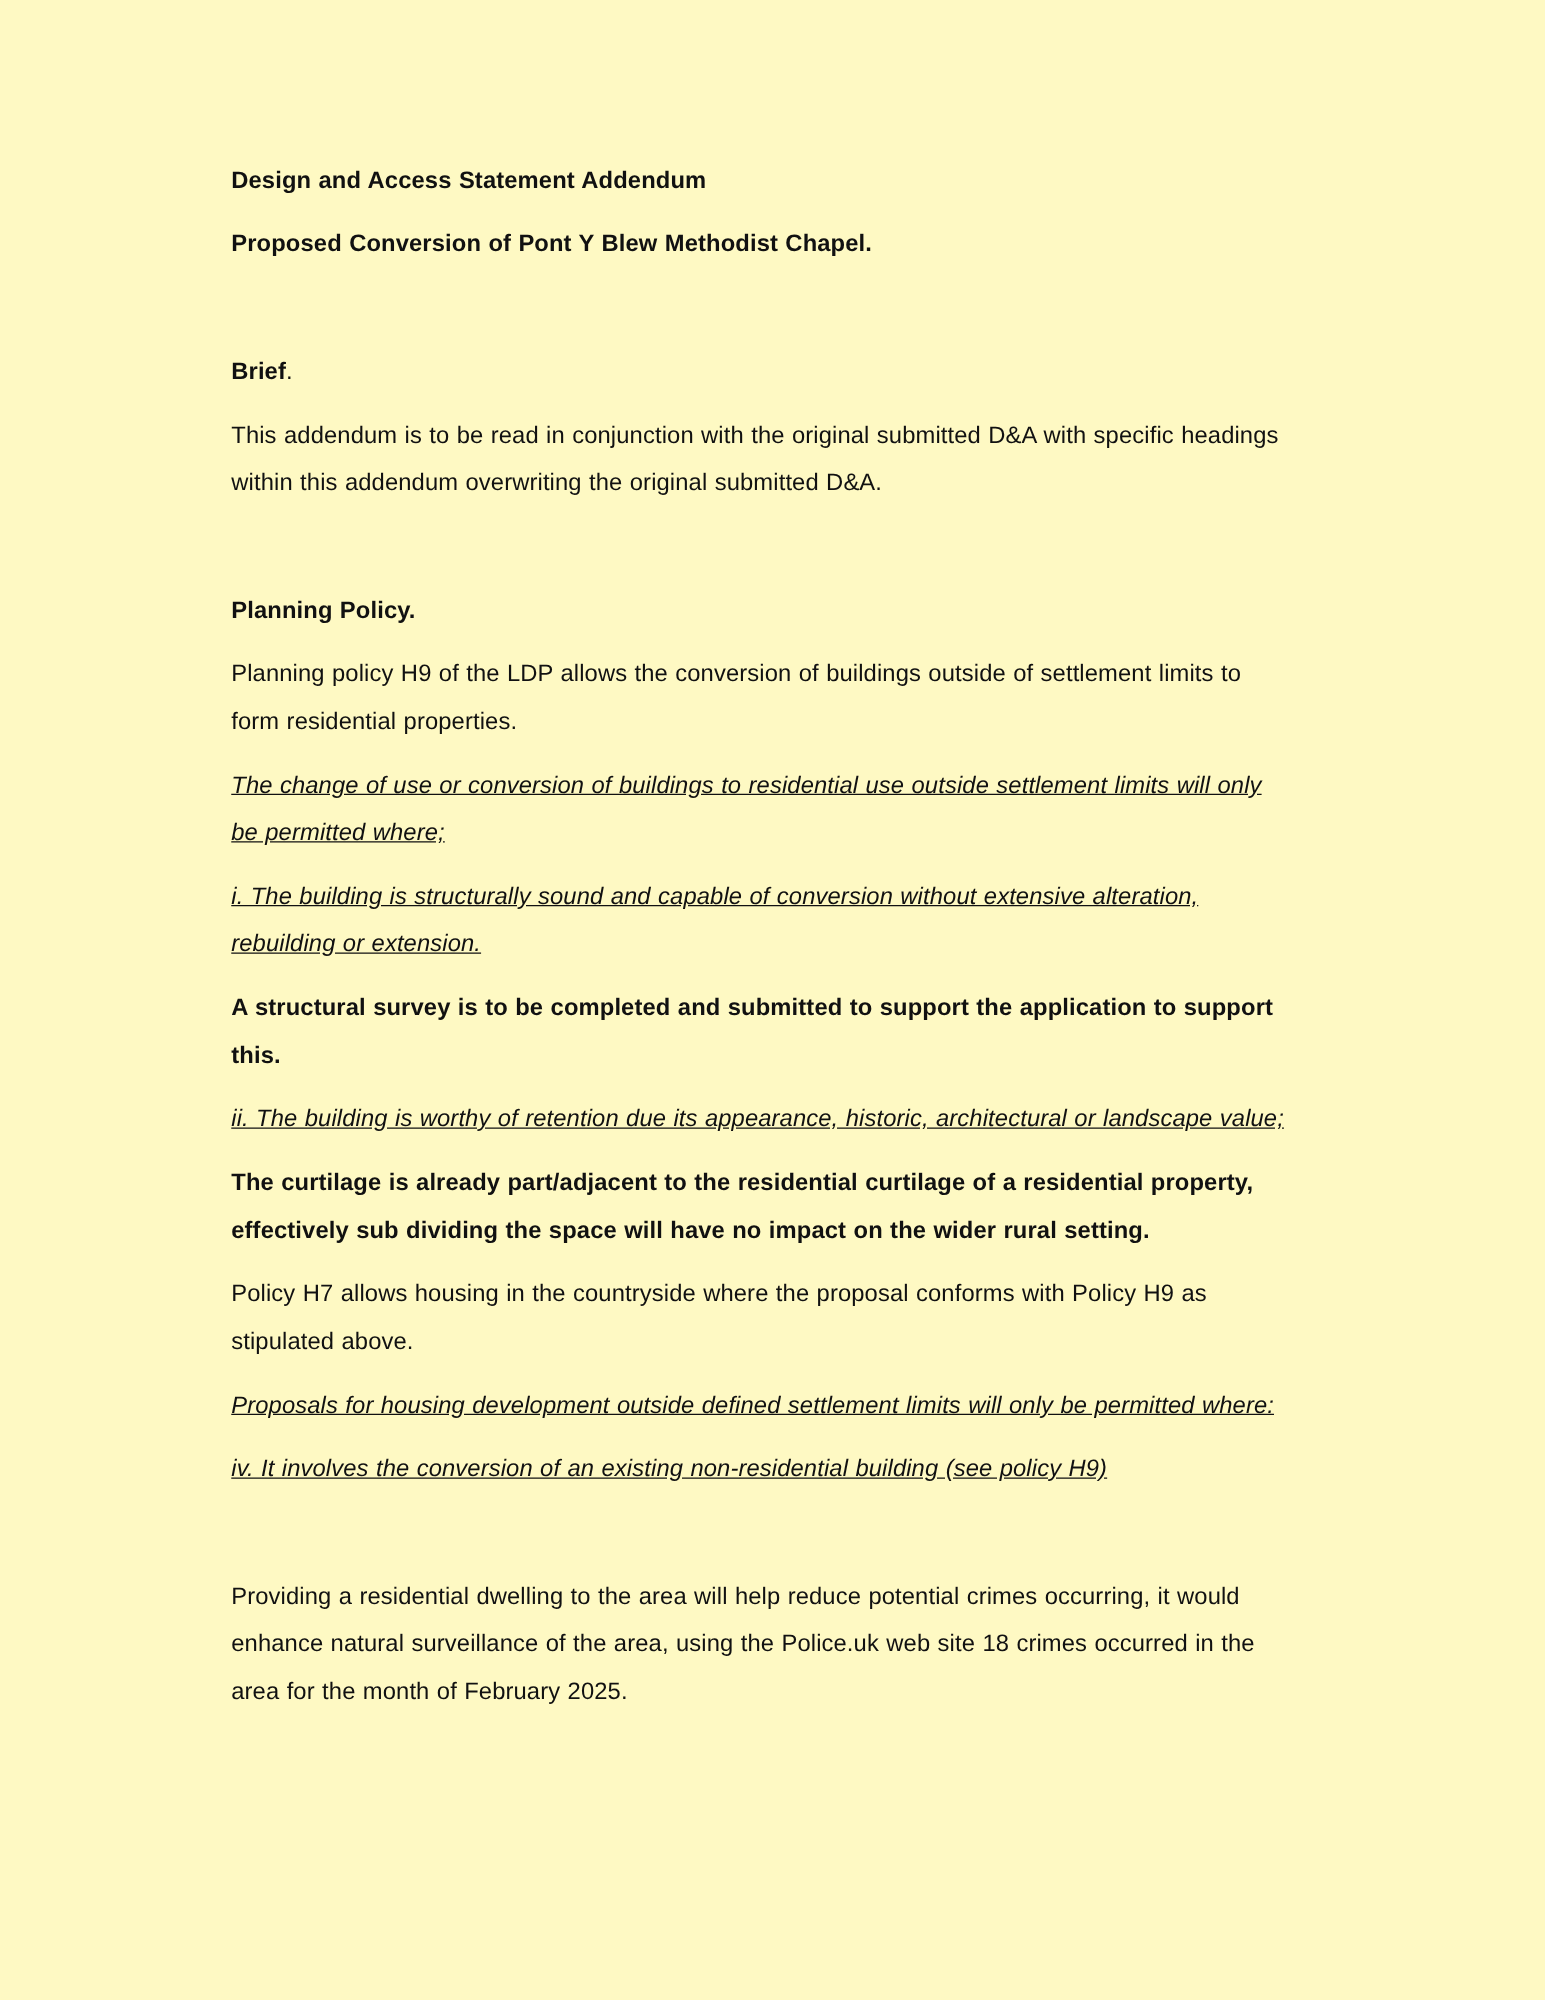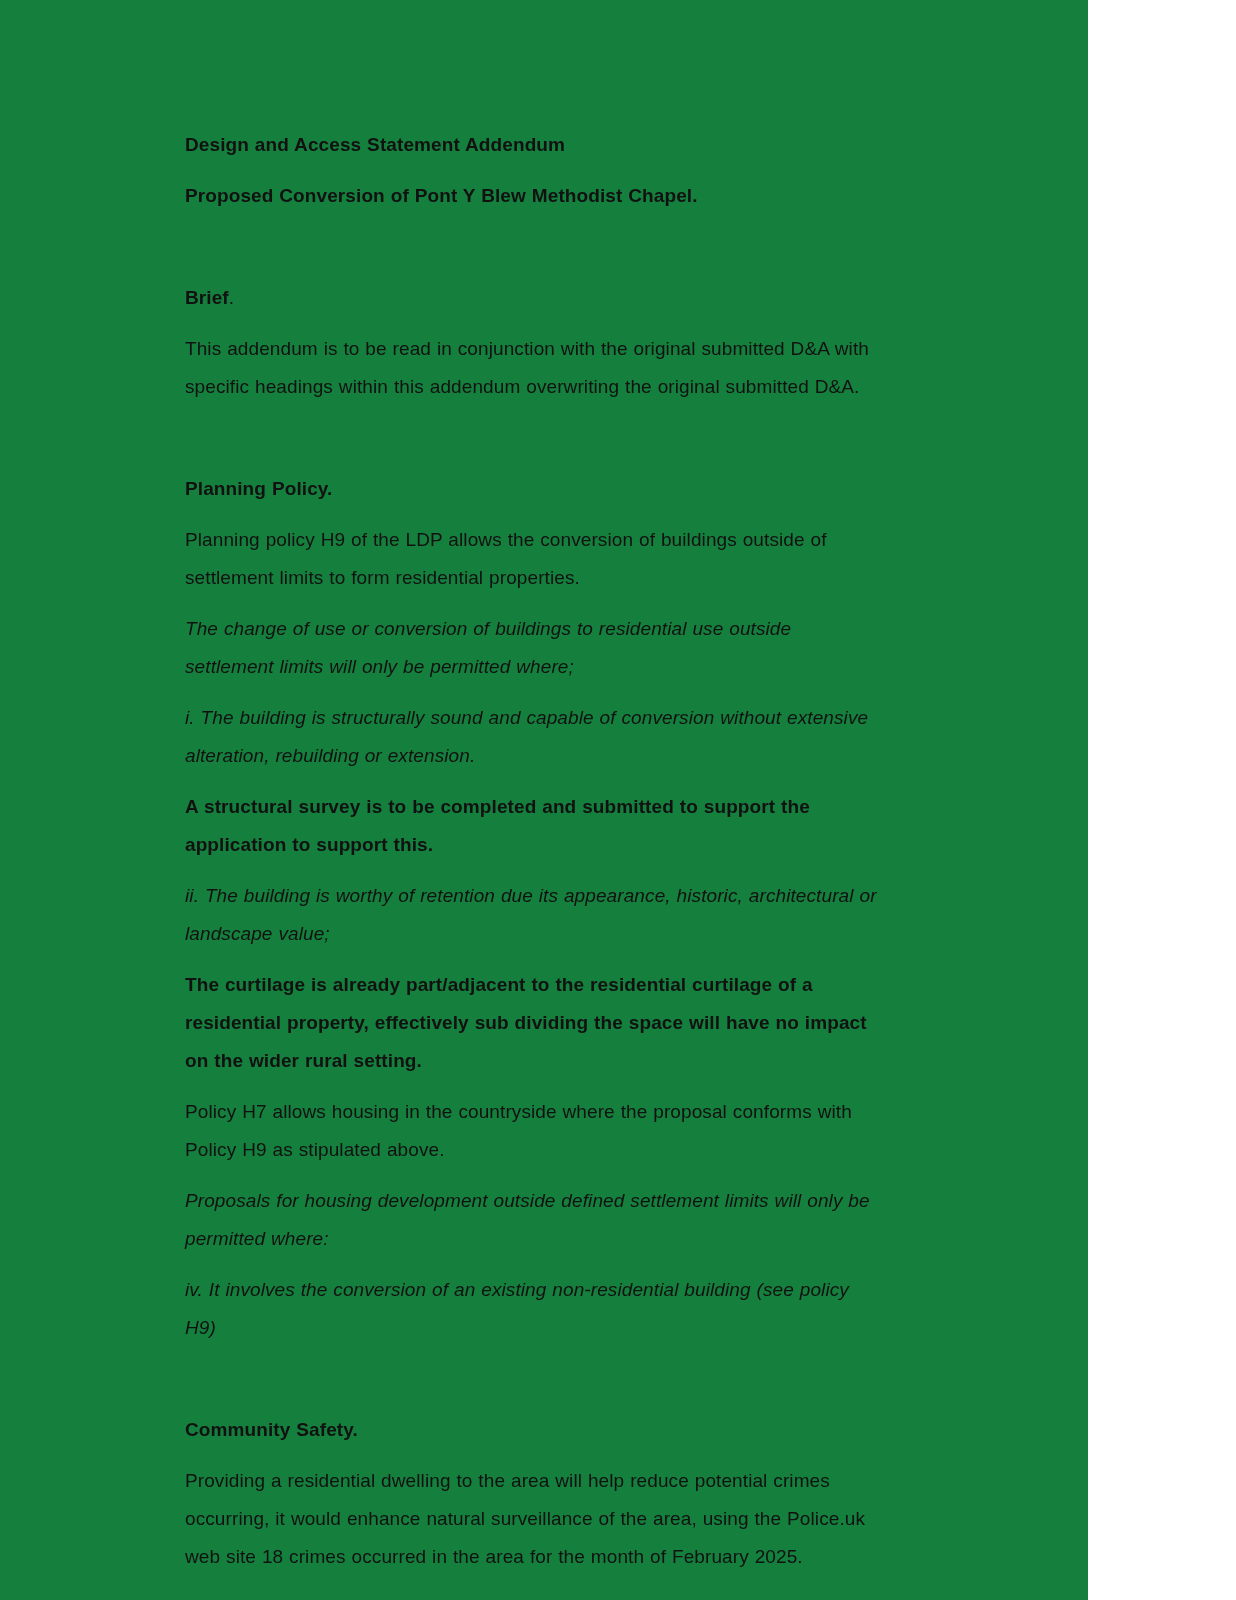--- a/index.html
+++ b/index.html
@@ -8,41 +8,41 @@
     background: #ffffff;
   }
   body {
     width: 1236px;
     height: 1600px;
     font-family: "Liberation Sans", sans-serif;
     color: #111111;
     overflow: hidden;
   }
   .page {
-    width: 1088px;
+    width: 1236px;
     height: 1600px;
-    background: #15803d;
+    background: #fef9c3;
     box-sizing: border-box;
   }
   .doc-body {
     box-sizing: border-box;
     padding: 126px 203px 0 185px;
   }
   .para {
     margin: 0 0 13px 0;
     font-size: 19px;
     line-height: 38px;
     letter-spacing: 0.1px;
     word-spacing: 0.5px;
   }
   .para.empty {
     min-height: 38px;
   }
   .b { font-weight: bold; }
-  .i { font-style: italic; }
+  .i { font-style: italic; text-decoration: underline; }
 </style>
 </head>
 <body>
 
 <div class="page">
   <div class="doc-body">
       <p class="para"><span class="b">Design and Access Statement Addendum</span></p>
       <p class="para"><span class="b">Proposed Conversion of Pont Y Blew Methodist Chapel.</span></p>
       <p class="para empty"></p>
       <p class="para"><span class="b">Brief</span><span class="">.</span></p>
@@ -52,16 +52,15 @@
       <p class="para"><span class="">Planning policy H9 of the LDP allows the conversion of buildings outside of settlement limits to form residential properties.</span></p>
       <p class="para"><span class=" i">The change of use or conversion of buildings to residential use outside settlement limits will only be permitted where;</span></p>
       <p class="para"><span class=" i">i. The building is structurally sound and capable of conversion without extensive alteration, rebuilding or extension.</span></p>
       <p class="para"><span class="b">A structural survey is to be completed and submitted to support the application to support this.</span></p>
       <p class="para"><span class=" i">ii. The building is worthy of retention due its appearance, historic, architectural or landscape value;</span></p>
       <p class="para"><span class="b">The curtilage is already part/adjacent to the residential curtilage of a residential property, effectively sub dividing the space will have no impact on the wider rural setting.</span></p>
       <p class="para"><span class="">Policy H7 allows housing in the countryside where the proposal conforms with Policy H9 as stipulated above.</span></p>
       <p class="para"><span class=" i">Proposals for housing development outside defined settlement limits will only be permitted where:</span></p>
       <p class="para"><span class=" i">iv. It involves the conversion of an existing non-residential building (see policy H9)</span></p>
       <p class="para empty"></p>
-      <p class="para"><span class="b">Community Safety.</span></p>
       <p class="para"><span class="">Providing a residential dwelling to the area will help reduce potential crimes occurring, it would enhance natural surveillance of the area, using the Police.uk web site 18 crimes occurred in the area for the month of February 2025.</span></p>
     </div>
 </div>
 
 </body></html>

